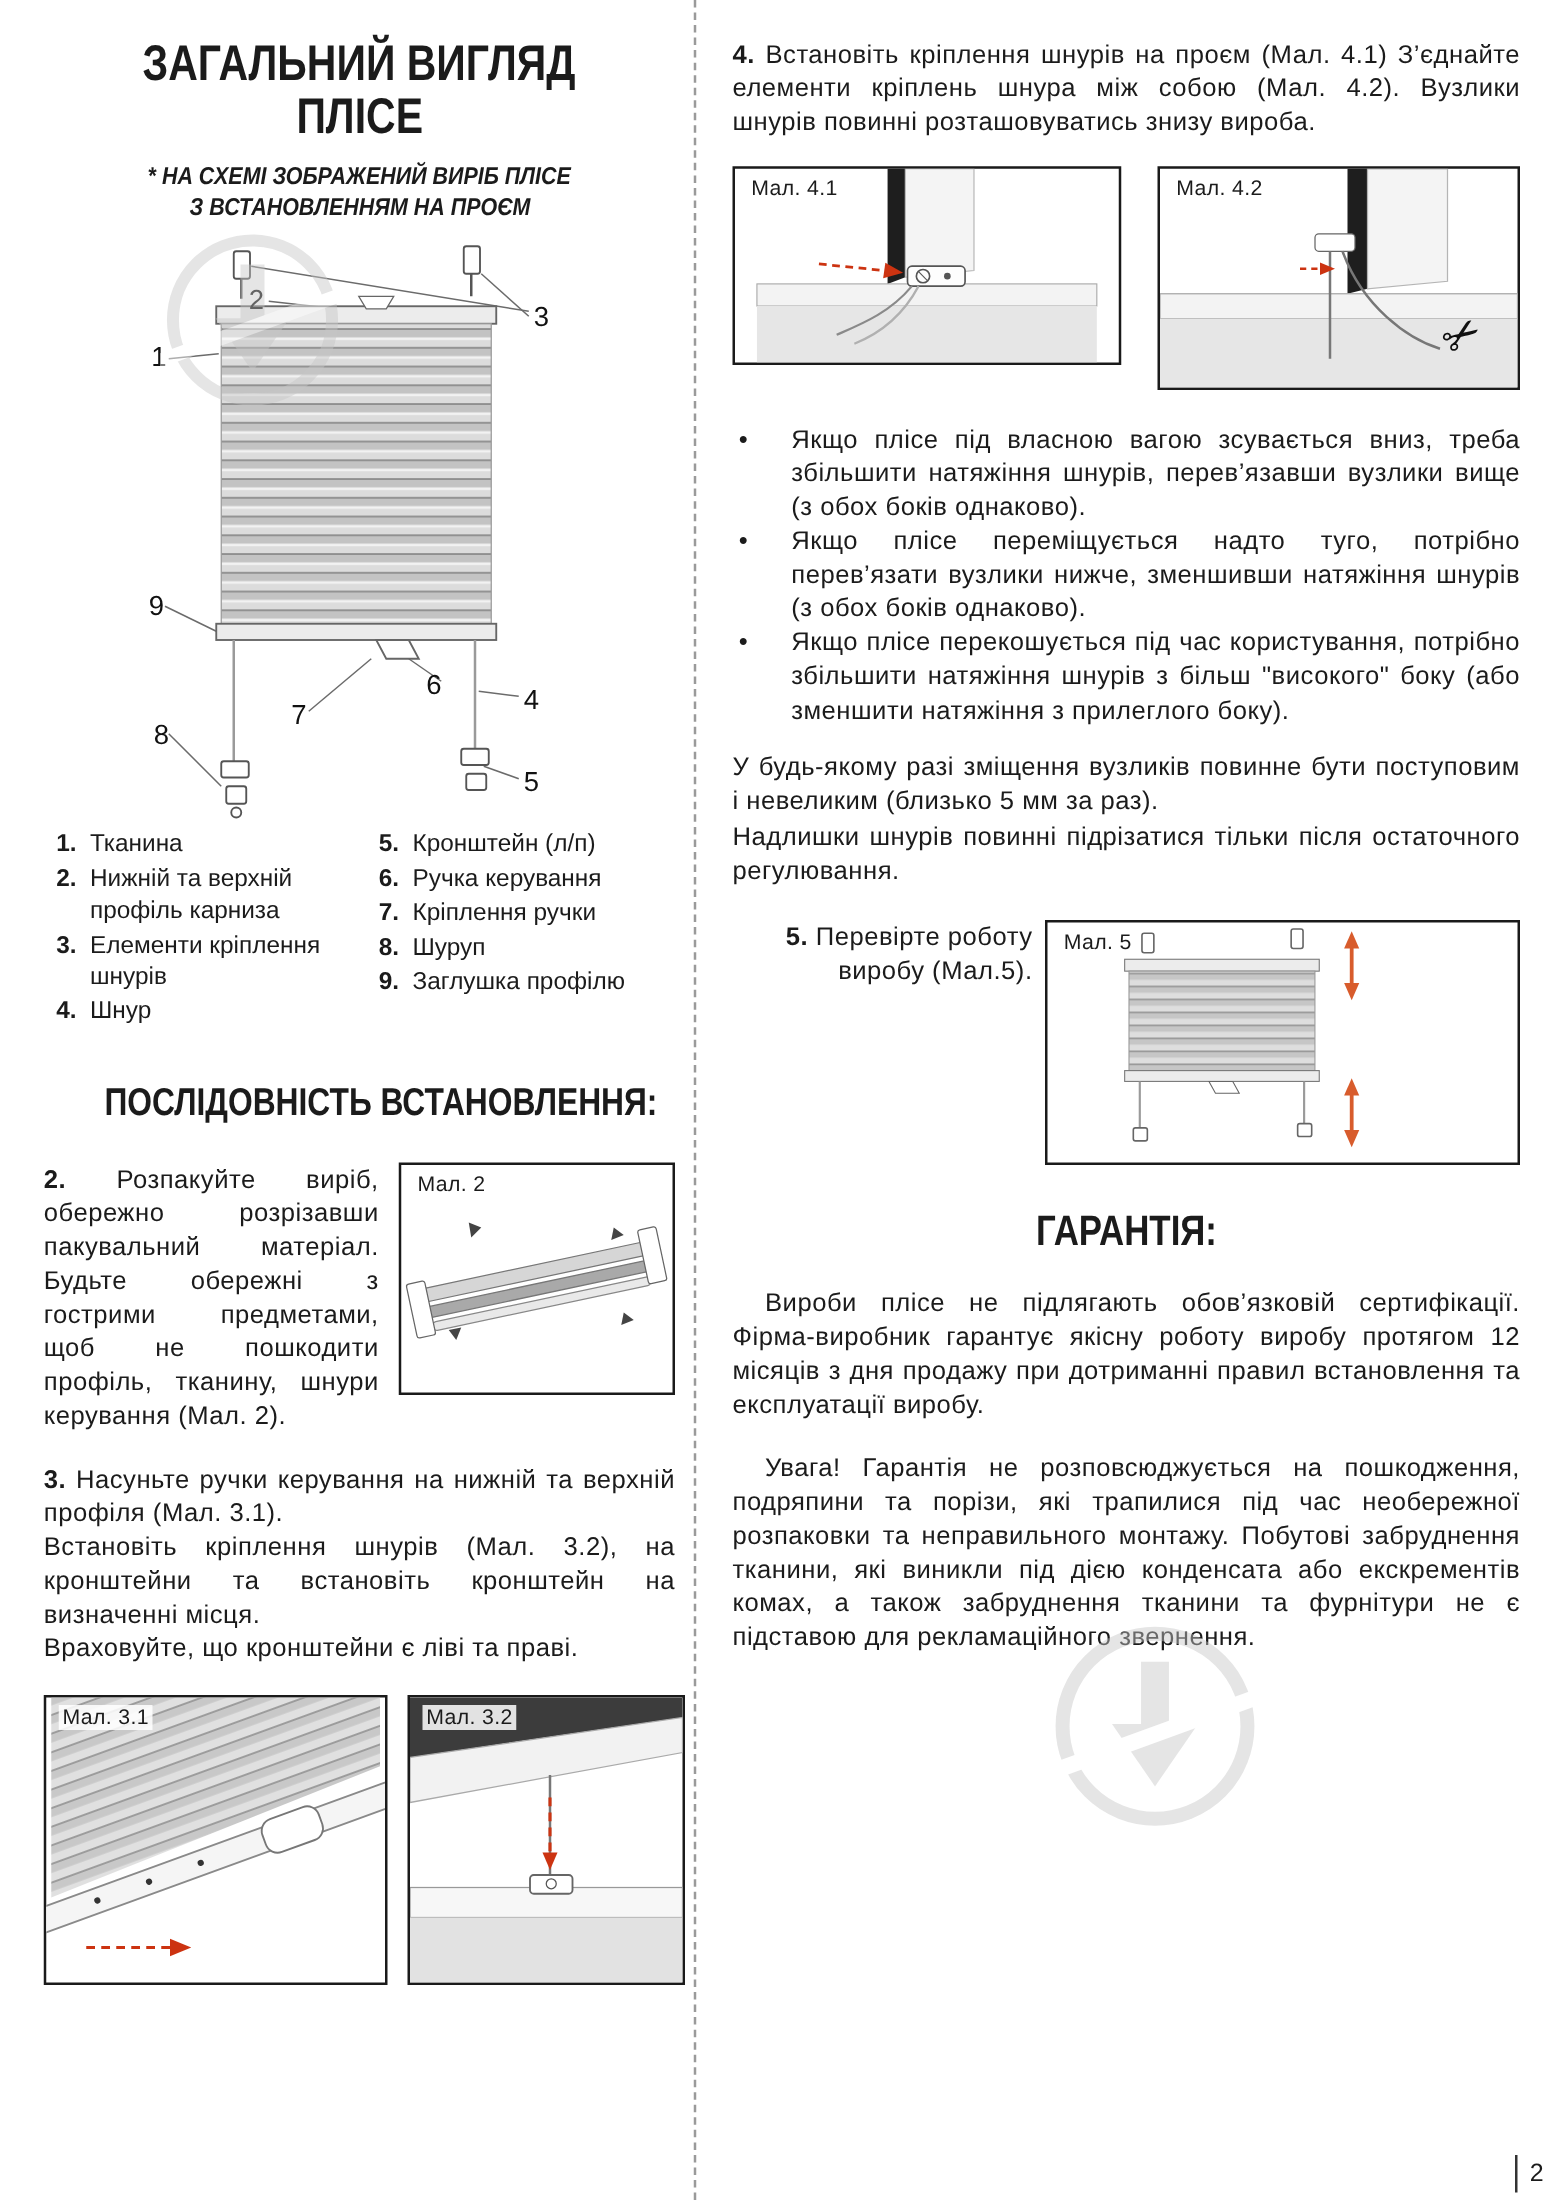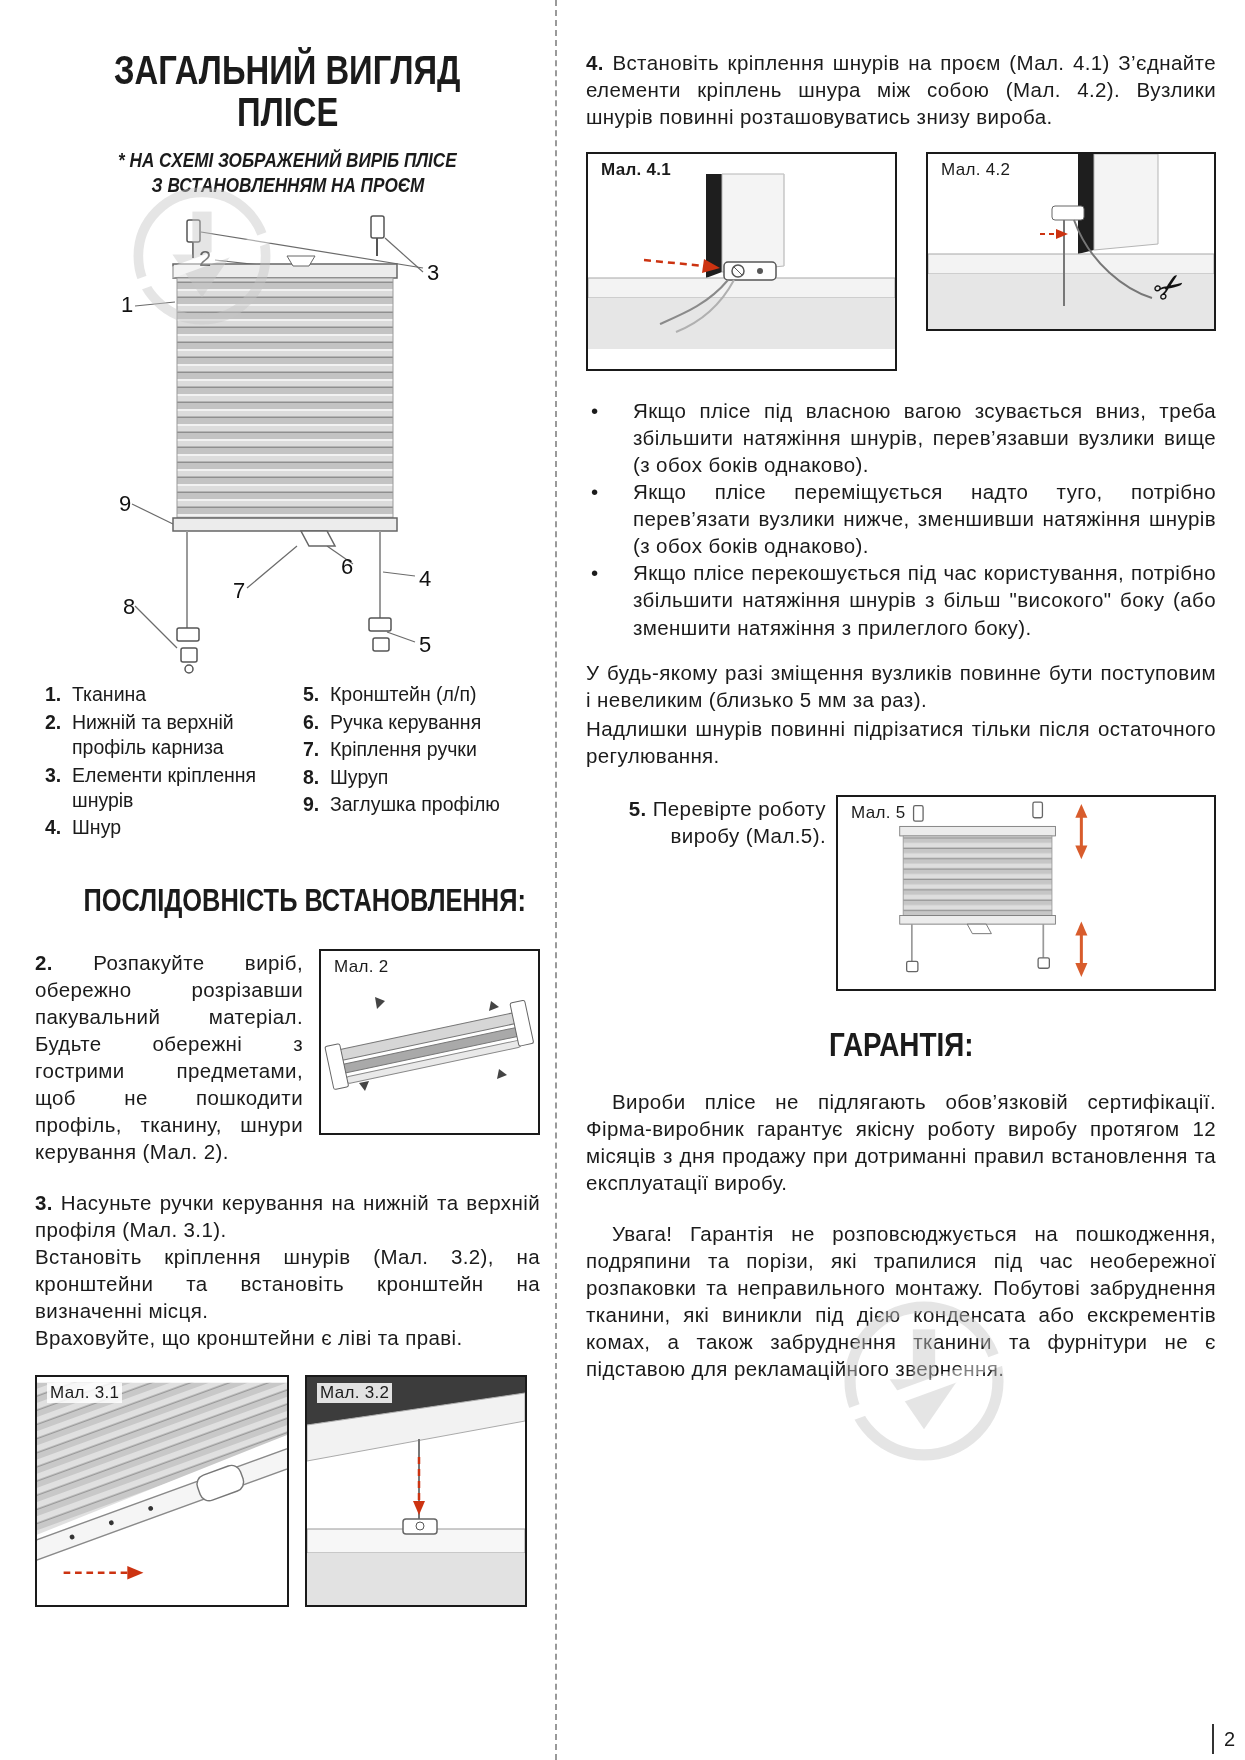--- a/index.html
+++ b/index.html
@@ -2,21 +2,21 @@
 <html><head>
 <meta charset="utf-8">
 <style>
   * { margin:0; padding:0; box-sizing:border-box; }
   html,body { background:#fff; }
   .page {
     position:relative; width:1245px; height:1760px; background:#ffffff;
     font-family:"Liberation Sans", sans-serif; color:#1b1b1b; overflow:hidden;
   }
   .divider { position:absolute; left:555px; top:0; height:1760px; width:0; border-left:2px dashed #9a9a9a; }
-  .col { position:absolute; top:49px; }
+  .col { position:absolute; top:30px; }
   .col-left  { left:35px;  width:505px; }
   .col-right { left:586px; width:630px; }
 
   .doc-title { text-align:center; font-weight:bold; font-size:40px; line-height:1.06; }
   .cond  { display:inline-block; transform:scaleX(.82); transform-origin:50% 50%; white-space:nowrap; }
   .cond2 { display:inline-block; transform:scaleX(.88); transform-origin:50% 50%; white-space:nowrap; }
   .doc-subtitle { margin-top:14px; text-align:center; font-weight:bold; font-size:19.5px; line-height:1.3;font-style:italic; }
 
   .main-diagram { display:block; margin-top:10px; }
 
@@ -35,25 +35,25 @@
 
   .row-step2 { display:flex; margin-top:30px; }
   .step2-text { width:268px; margin-right:16px; }
   .figbox { position:relative; border:2px solid #1a1a1a; background:#fff; flex:none; }
   .figbox svg { display:block; width:100%; height:100%; }
   .figlabel { position:absolute; top:6px; left:10px; font-size:17px; letter-spacing:.3px; background:rgba(255,255,255,.85); padding:0 3px; z-index:3; }
   .f2  { width:221px; height:186px; }
   .step3-block { margin-top:24px; }
   .step3-block p { margin:0; }
   .row-fig3 { display:flex; margin-top:24px; }
-  .f31 { width:254px; height:232px; margin-right:16px; }
+  .f31 { width:275px; height:232px; margin-right:16px; }
   .f32 { width:222px; height:232px; }
 
   .row-fig4 { display:flex; margin-top:22px; }
-  .f41 { width:311px; height:219px; margin-right:29px;font-weight:bold; }
+  .f41 { width:311px; height:159px; margin-right:29px; }
   .f42 { width:290px; height:179px; }
 
   .bullets { margin-top:26px; }
   .bullet-item { display:flex; }
   .bullet-marker { width:47px; flex:none; padding-left:5px; }
   .bullet-text { flex:1; }
 
   .note-block { margin-top:18px; }
   .note-block p + p { margin-top:2px; }
 

